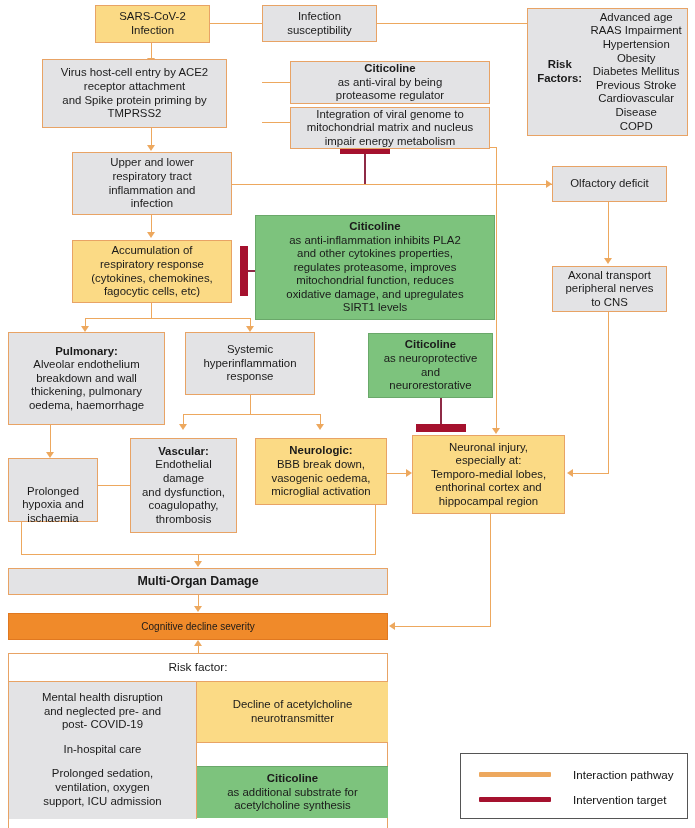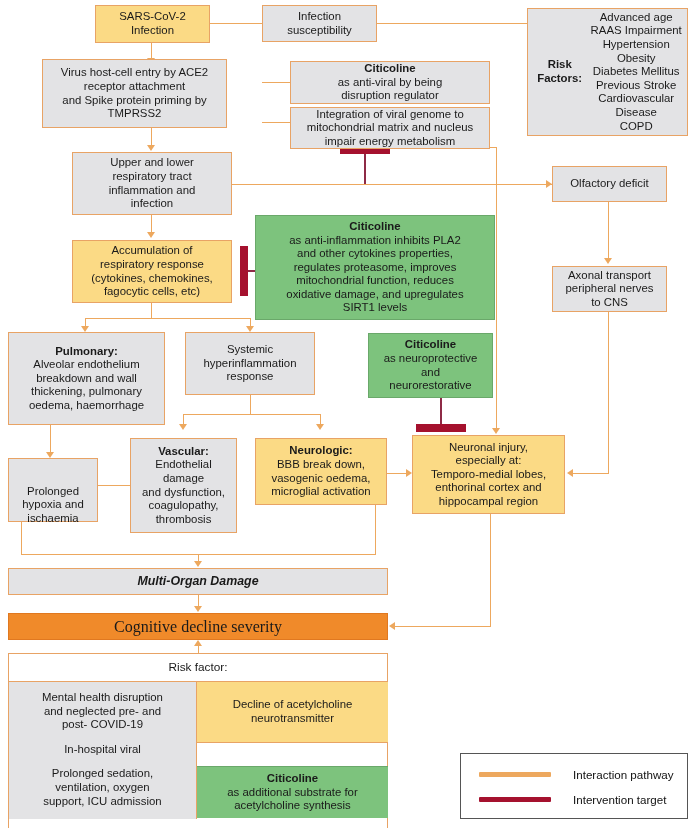--- a/index.html
+++ b/index.html
@@ -9,21 +9,21 @@
   .box{position:absolute;box-sizing:border-box;border:1.3px solid #e8a365;
        display:flex;align-items:center;justify-content:center;text-align:center;
        font-size:11.4px;line-height:13.4px;color:#1a1a1a;padding:2px 3px;}
   .grey{background:#e3e3e5;}
   .yellow{background:#fbda85;}
   .green{background:#7dc37d;border-color:#6aa86a;}
   .orange{background:#f08a2a;border-color:#e07820;}
   .white{background:#ffffff;}
 
   .bold{font-weight:bold;}
-  .ital{font-style:italic;font-weight:bold;text-align:right;}
+  .ital{font-weight:bold;text-align:right;}
 
   
   .ln{position:absolute;background:#eda85e;}
   .lh{height:1.4px;}
   .lv{width:1.4px;}
   .arr{position:absolute;width:0;height:0;}
   .arr-d{border-left:4.5px solid transparent;border-right:4.5px solid transparent;border-top:6px solid #eda85e;}
   .arr-u{border-left:4.5px solid transparent;border-right:4.5px solid transparent;border-bottom:6px solid #eda85e;}
   .arr-l{border-top:4.5px solid transparent;border-bottom:4.5px solid transparent;border-right:6px solid #eda85e;}
   .arr-r{border-top:4.5px solid transparent;border-bottom:4.5px solid transparent;border-left:6px solid #eda85e;}
@@ -149,21 +149,21 @@
   <div class="box grey" style="left:42px;top:59px;width:185px;height:69px;">
     <span class="inner-t" style="white-space: pre-line;">Virus host-cell entry by ACE2
 receptor attachment
 and Spike protein priming by
 TMPRSS2</span>
   </div>
 
   <div class="box grey" style="left:290px;top:61px;width:200px;height:43px;flex-direction:column;">
     <span class="bold inner-t">Citicoline</span>
     <span class="inner-t" style="white-space: pre-line;">as anti-viral by being
-disruption regulator</span>
+proteasome regulator</span>
   </div>
 
   <div class="box grey" style="left:290px;top:107px;width:200px;height:42px;">
     <span class="inner-t" style="white-space: pre-line;">Integration of viral genome to
 mitochondrial matrix and nucleus
 impair energy metabolism</span>
   </div>
 
   <div class="box grey" style="left:72px;top:152px;width:160px;height:63px;">
     <span class="inner-t" style="white-space: pre-line;">Upper and lower
@@ -248,33 +248,33 @@
 Temporo-medial lobes,
 enthorinal cortex and
 hippocampal region</span>
   </div>
 
   <div class="box grey" style="left:8px;top:568px;width:380px;height:27px;">
     <span class="ital inner-t" style="font-size:12.4px;">Multi-Organ Damage</span>
   </div>
 
   <div class="box orange" style="left:8px;top:613px;width:380px;height:27px;">
-    <span class="inner-t" style="font-size:16px;font-family:Liberation Serif, serif;">Cognitive decline severity</span>
+    <span class="inner-t" style="font-size:10px;">Cognitive decline severity</span>
   </div>
 
   <div class="box white" style="left:8px;top:653px;width:380px;height:213px;display:block;padding:0;">
     <div style="position:absolute;left:0;top:0;width:100%;height:28px;display:flex;align-items:center;justify-content:center;border-bottom:1.3px solid #e8a365;box-sizing:border-box;">
       <span style="font-size:11.8px;">Risk factor:</span>
     </div>
 
     <div style="position:absolute;left:0;top:28px;width:188px;height:137px;background:#e3e3e5;box-sizing:border-box;border-right:1.3px solid #e8a365;padding:9px 8px;font-size:11.4px;line-height:13.6px;">
       <div style="white-space:pre-line;">Mental health disruption
 and neglected pre- and
 post- COVID-19</div>
-      <div style="margin-top:11px;">In-hospital viral</div>
+      <div style="margin-top:11px;">In-hospital care</div>
       <div style="margin-top:11px;white-space:pre-line;">Prolonged sedation,
 ventilation, oxygen
 support, ICU admission</div>
     </div>
 
     <div class="box yellow" style="left:188px;top:28px;width:191px;height:61px;border:none;border-bottom:1.3px solid #e8a365;">
       <span class="inner-t" style="white-space: pre-line;">Decline of acetylcholine
 neurotransmitter</span>
     </div>
 

